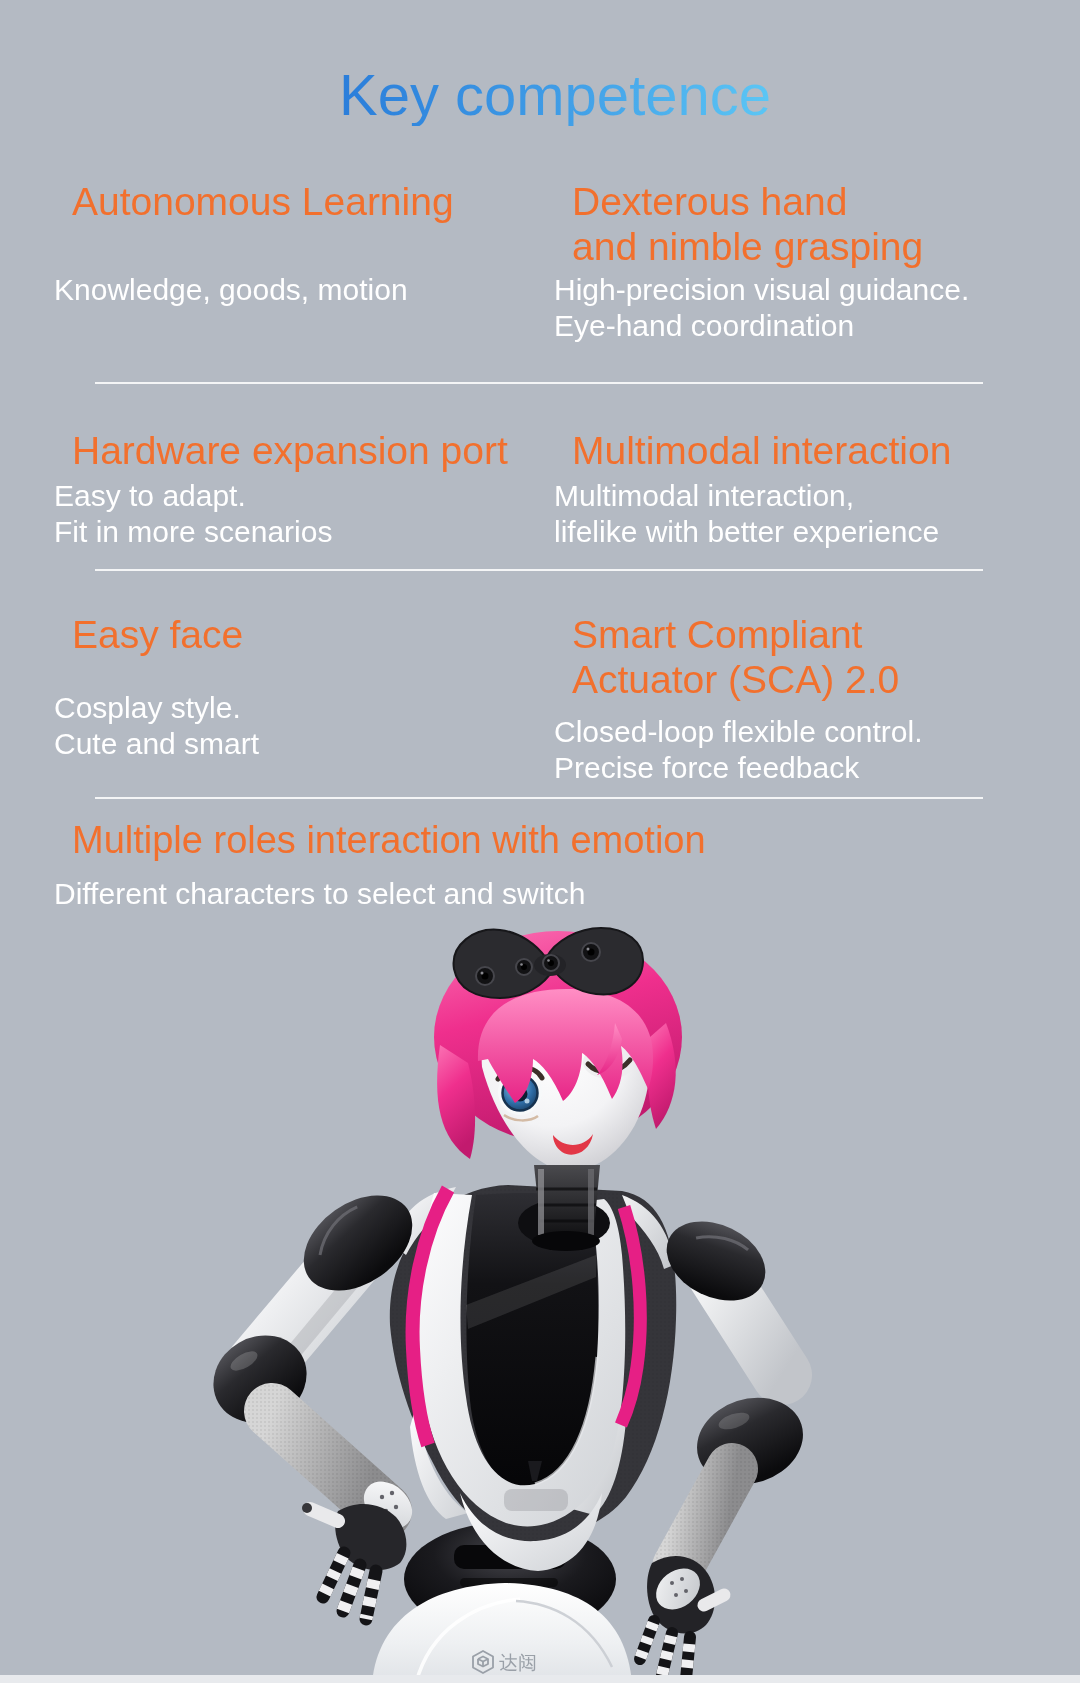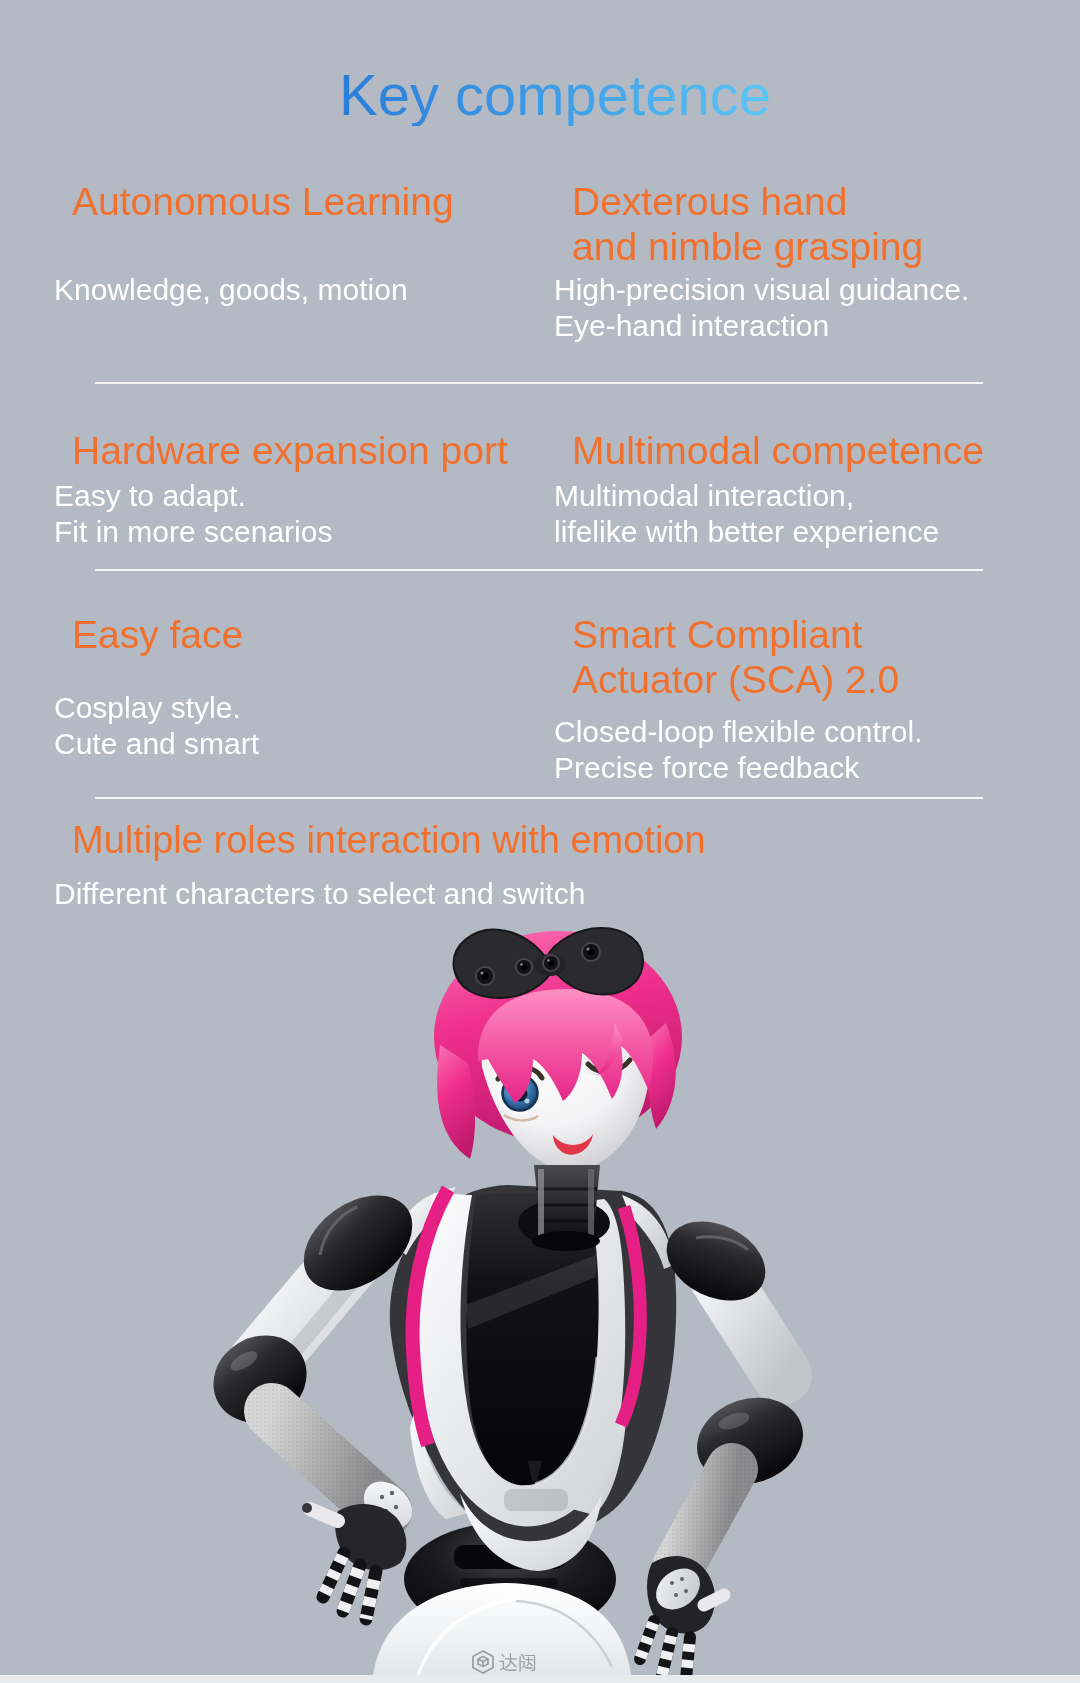--- a/index.html
+++ b/index.html
@@ -45,25 +45,25 @@
 
 <div class="page">
 
   <div class="title">Key competence</div>
 
   <div class="h col-l" style="top:179px">Autonomous Learning</div>
   <div class="h col-r" style="top:179px">Dexterous hand
 and nimble grasping</div>
   <div class="b col-l" style="top:272px">Knowledge, goods, motion</div>
   <div class="b col-r" style="top:272px">High-precision visual guidance.
-Eye-hand interaction</div>
+Eye-hand coordination</div>
   <div class="divider" style="top:382px"></div>
 
   <div class="h col-l" style="top:428px">Hardware expansion port</div>
-  <div class="h col-r" style="top:428px">Multimodal competence</div>
+  <div class="h col-r" style="top:428px">Multimodal interaction</div>
   <div class="b col-l" style="top:478px">Easy to adapt.
 Fit in more scenarios</div>
   <div class="b col-r" style="top:478px">Multimodal interaction,
 lifelike with better experience</div>
   <div class="divider" style="top:569px"></div>
 
   <div class="h col-l" style="top:612px">Easy face</div>
   <div class="h col-r" style="top:612px">Smart Compliant
 Actuator (SCA) 2.0</div>
   <div class="b col-l" style="top:690px">Cosplay style.

